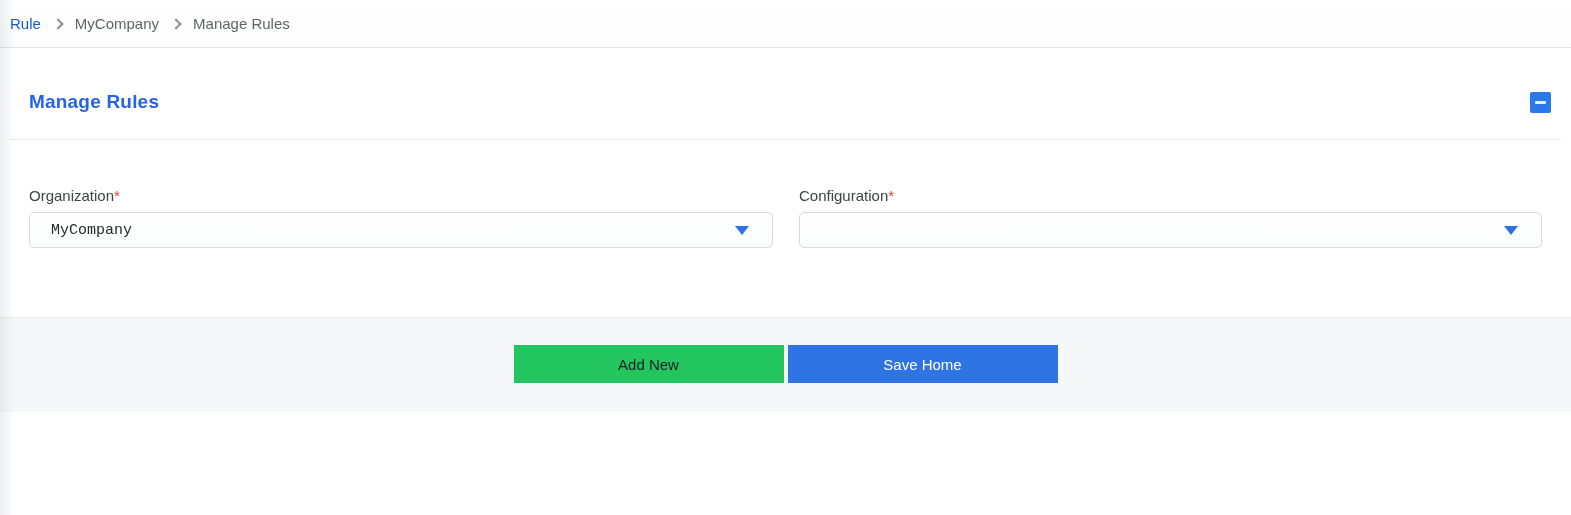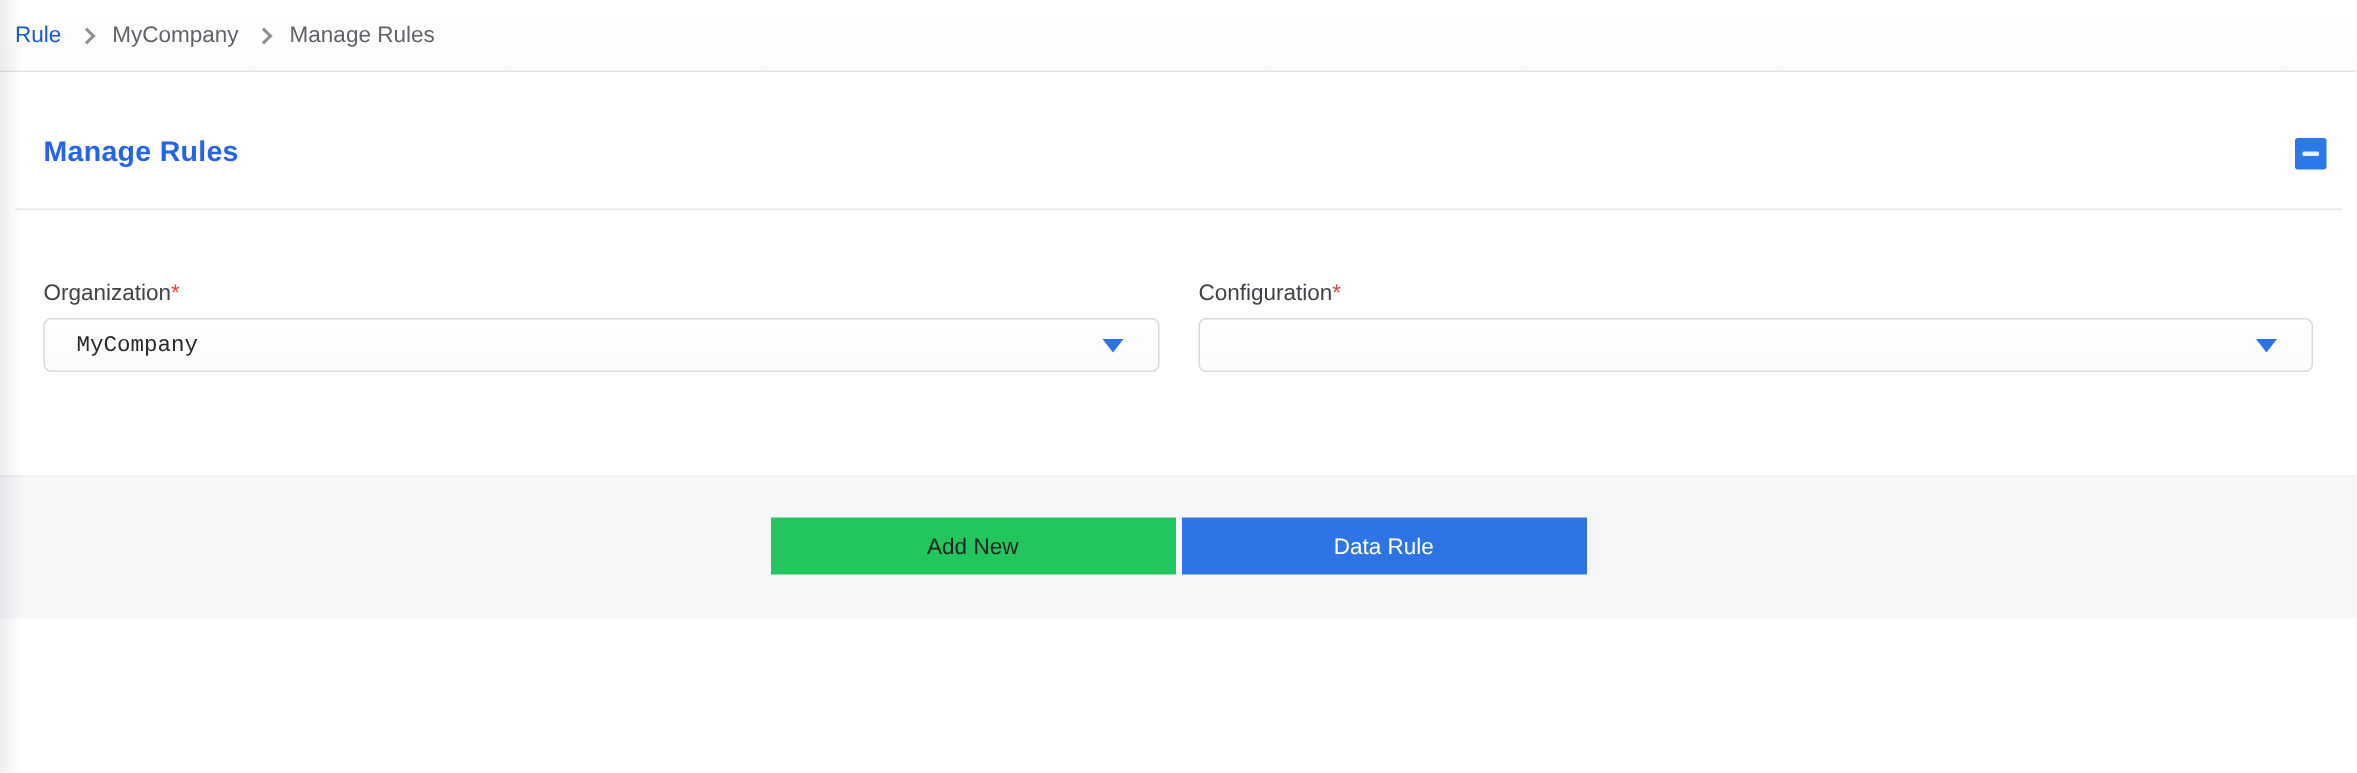--- a/index.html
+++ b/index.html
@@ -142,14 +142,14 @@
       <span></span>
       <span class="caret"></span>
     </div>
   </div>
 
   <div></div>
 </div>
 
 <div class="footer">
   <button class="btn btn-secondary">Add New</button>
-  <button class="btn btn-primary">Data Rule</button>
+  <button class="btn btn-primary">Save Home</button>
 </div>
 
 </body></html>

